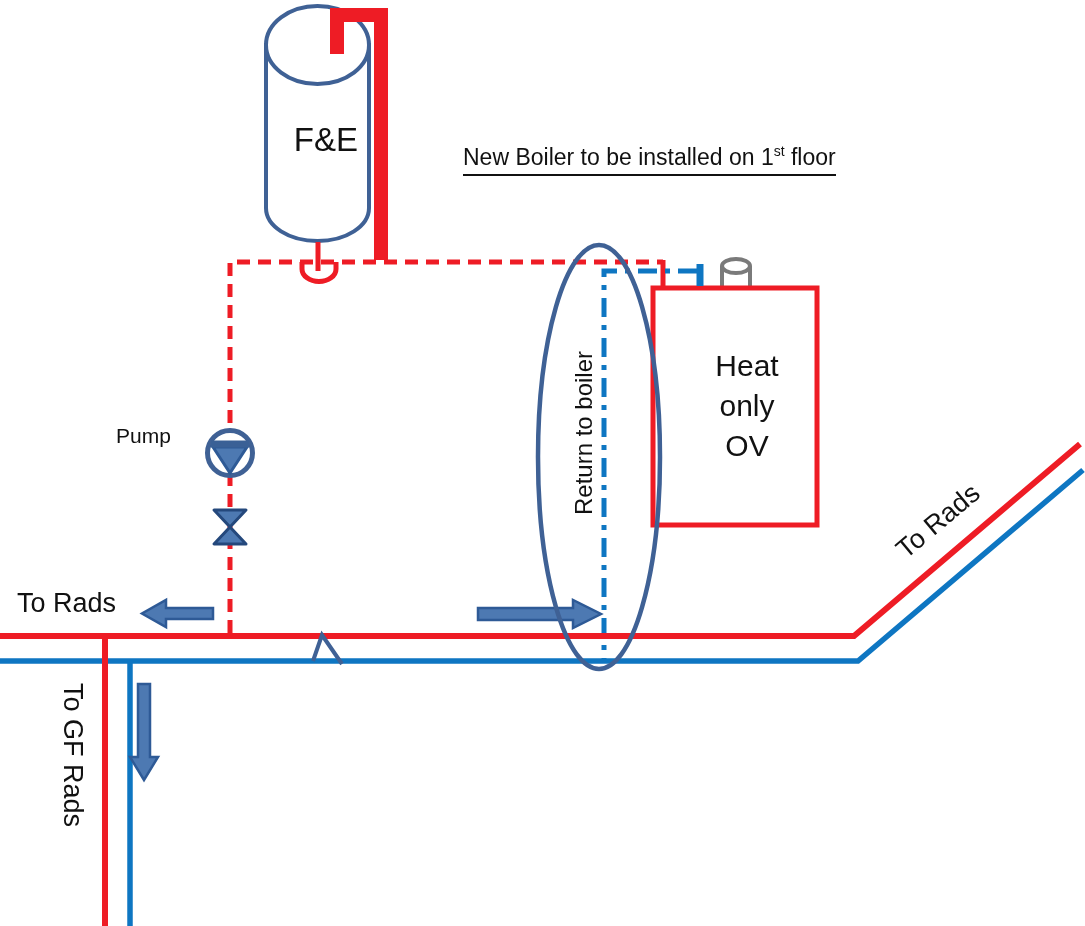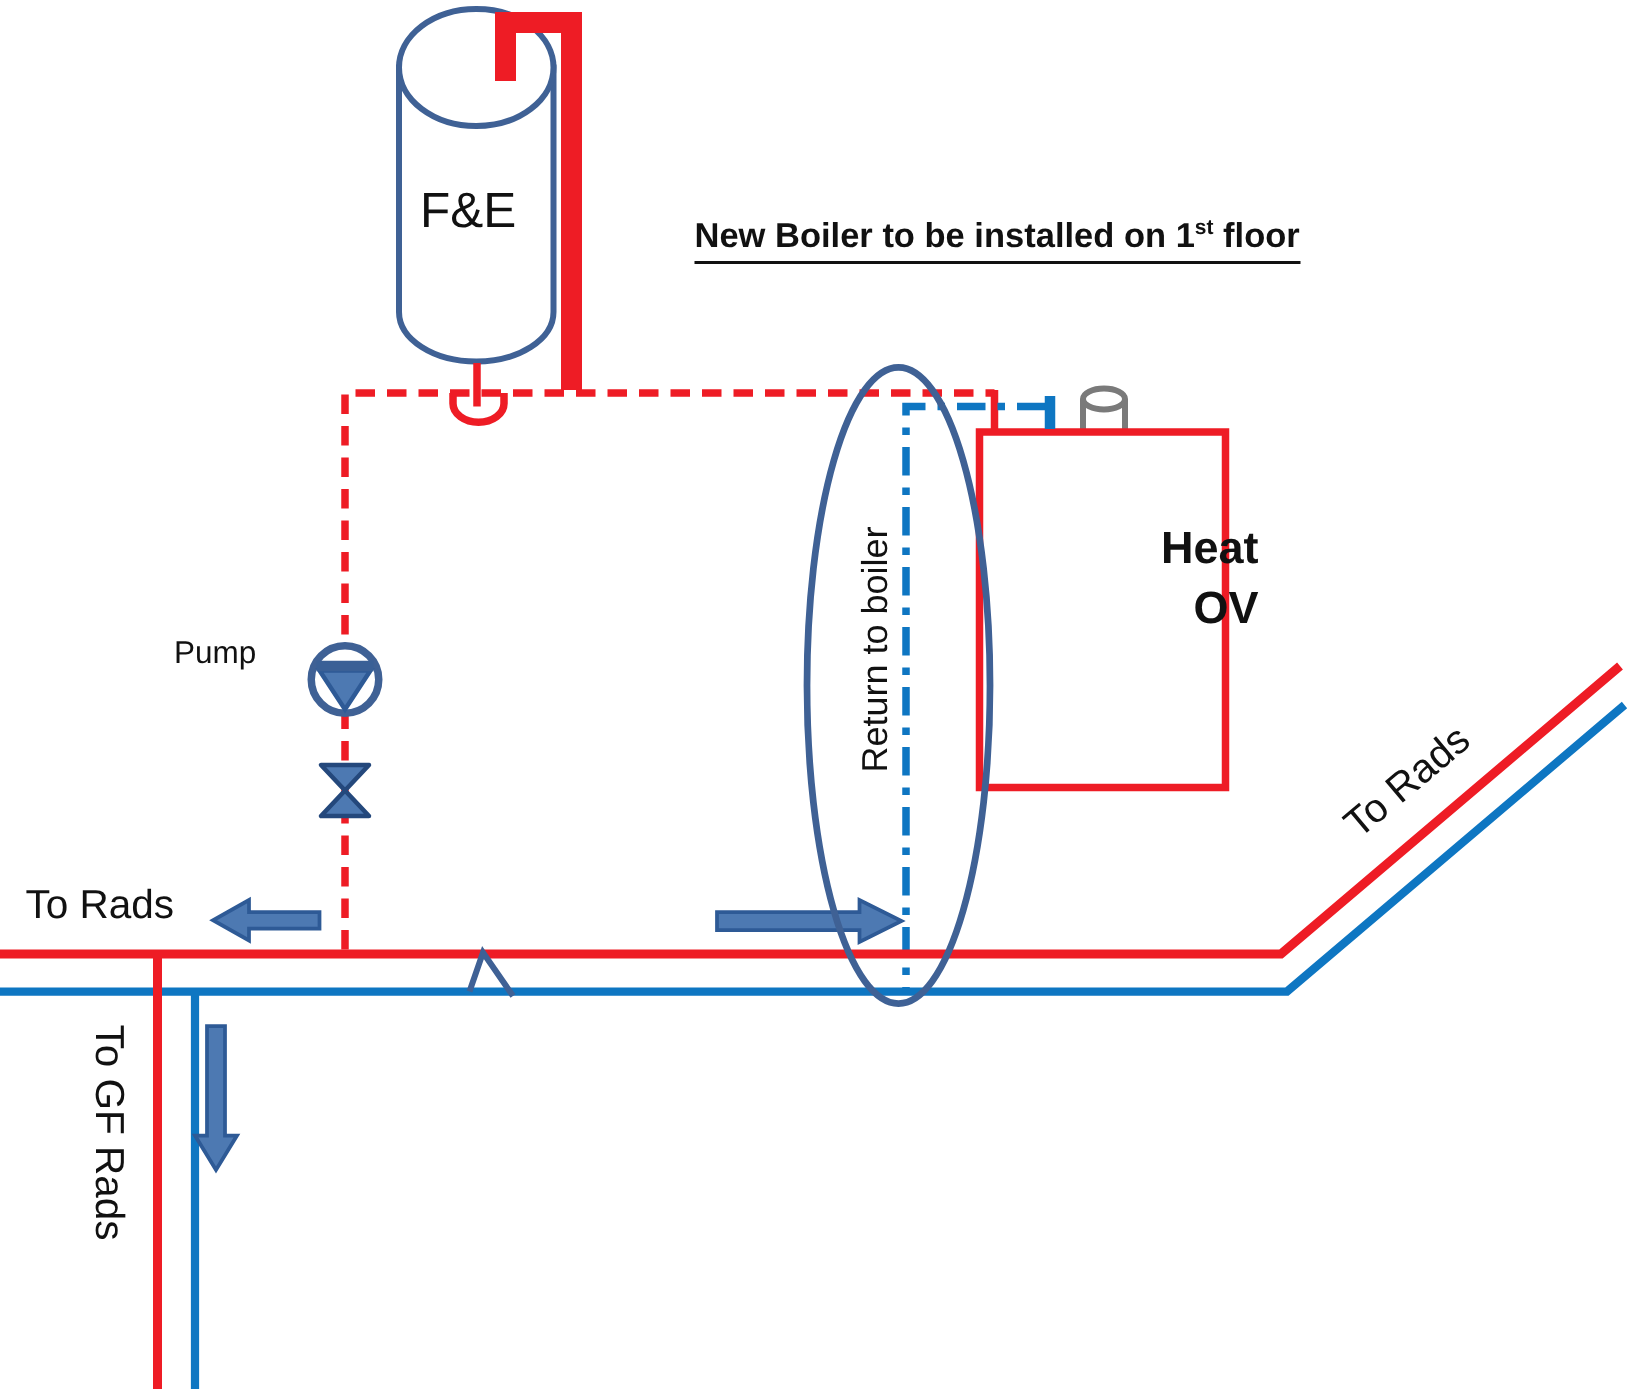--- a/index.html
+++ b/index.html
@@ -9,29 +9,29 @@
     --arrow-fill:#4d79b2;
     --arrow-edge:#2e5a96;
     --gray:#7a7a7a;
     --ink:#111111;
   }
   html,body{margin:0;padding:0;background:#ffffff;}
   body{font-family:"Liberation Sans", sans-serif;color:var(--ink);}
   .stage{position:relative;width:1085px;height:926px;background:#ffffff;overflow:hidden;}
   .stage svg{position:absolute;left:0;top:0;}
   .lbl{position:absolute;white-space:nowrap;color:var(--ink);}
-  .title{left:463px;top:143px;font-size:23px;font-weight:bold;border-bottom:2.5px solid var(--ink);padding-bottom:3px;text-align:center;}
+  .title{left:463px;top:143px;font-size:23px;font-weight:normal;border-bottom:2.5px solid var(--ink);padding-bottom:3px;text-align:center;}
   .title sup{font-size:14px;}
   .flow-lbl{left:389px;top:229px;font-size:21.5px;}
-  .fe-lbl{left:280px;top:121px;width:78px;text-align:left;font-size:33px;}
+  .fe-lbl{left:280px;top:121px;width:78px;text-align:right;font-size:33px;}
   .pump-lbl{left:116px;top:424px;font-size:21px;}
   .torads-left{left:17px;top:588px;font-size:27px;}
   .togf{left:-10px;top:739px;width:164px;height:32px;text-align:center;font-size:27px;transform:rotate(90deg);}
   .return-lbl{left:495px;top:418px;width:180px;height:30px;text-align:center;font-size:24px;transform:rotate(-90deg);}
-  .boiler-lbl{left:655px;top:346px;width:184px;text-align:right;font-size:30px;font-weight:bold;line-height:40px;}
+  .boiler-lbl{left:655px;top:346px;width:184px;text-align:center;font-size:30px;font-weight:normal;line-height:40px;}
   .torads-right{left:873px;top:506px;width:130px;height:30px;text-align:center;font-size:27px;transform:rotate(-40deg);}
 </style>
 </head>
 <body>
 
 <div class="stage">
 
   <svg width="1085" height="926" viewBox="0 0 1085 926">
 
     <g>
@@ -95,18 +95,19 @@
   <div class="lbl pump-lbl">Pump</div>
 
   <div class="lbl torads-left">To Rads</div>
 
   <div class="lbl togf">To GF Rads</div>
 
   <div class="lbl return-lbl">Return to boiler</div>
 
   <div class="lbl boiler-lbl">
     <div>Heat</div>
+    <div>only</div>
     <div>OV</div>
   </div>
 
   <div class="lbl torads-right">To Rads</div>
 
 </div>
 
 </body></html>

